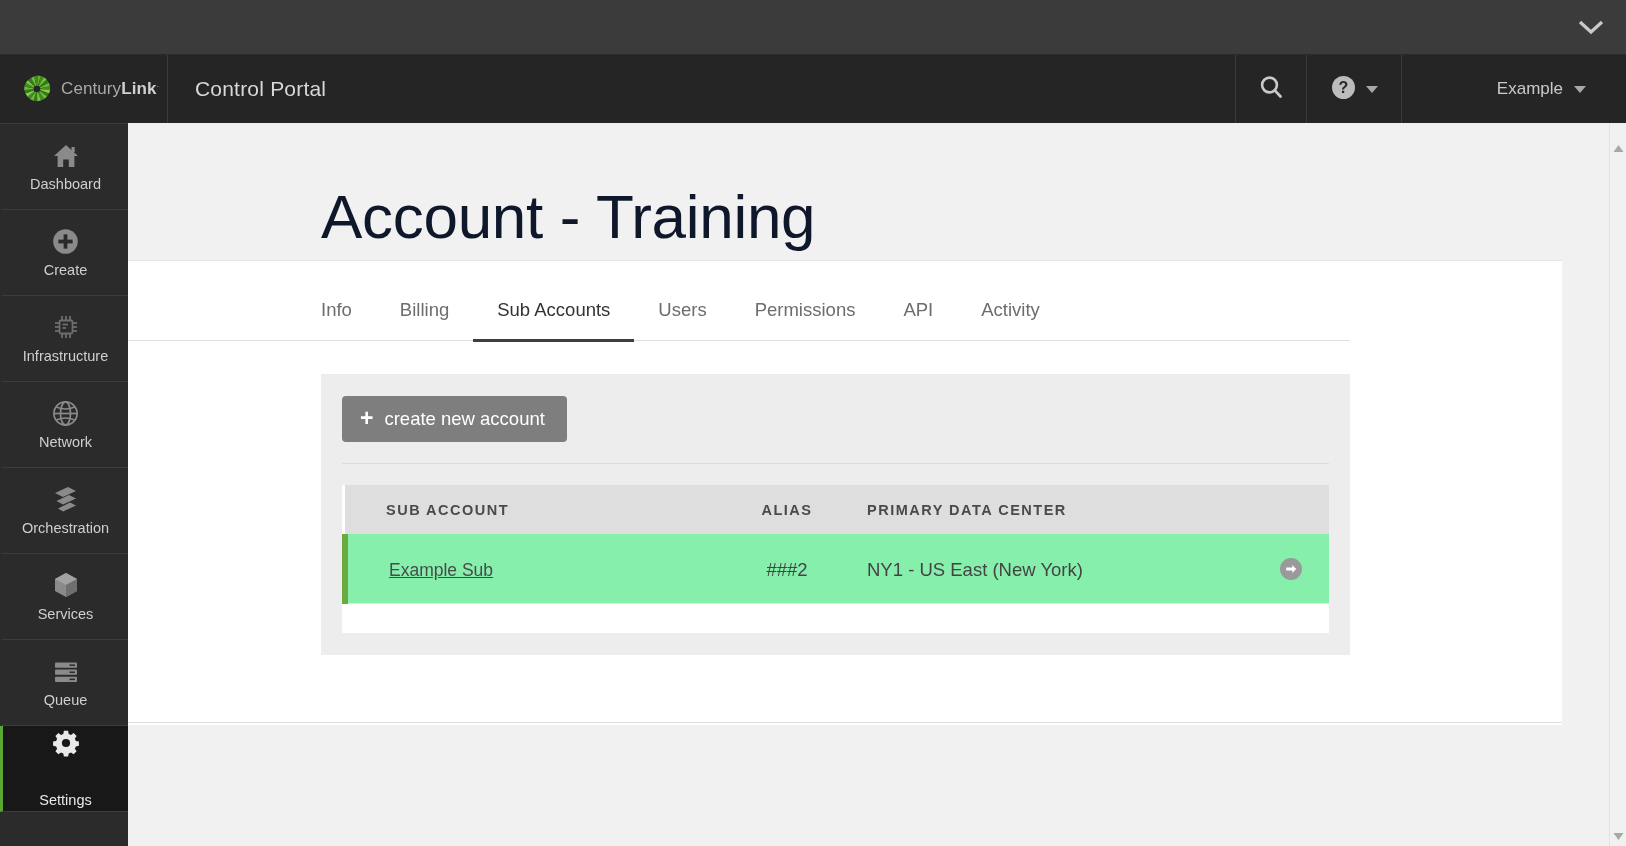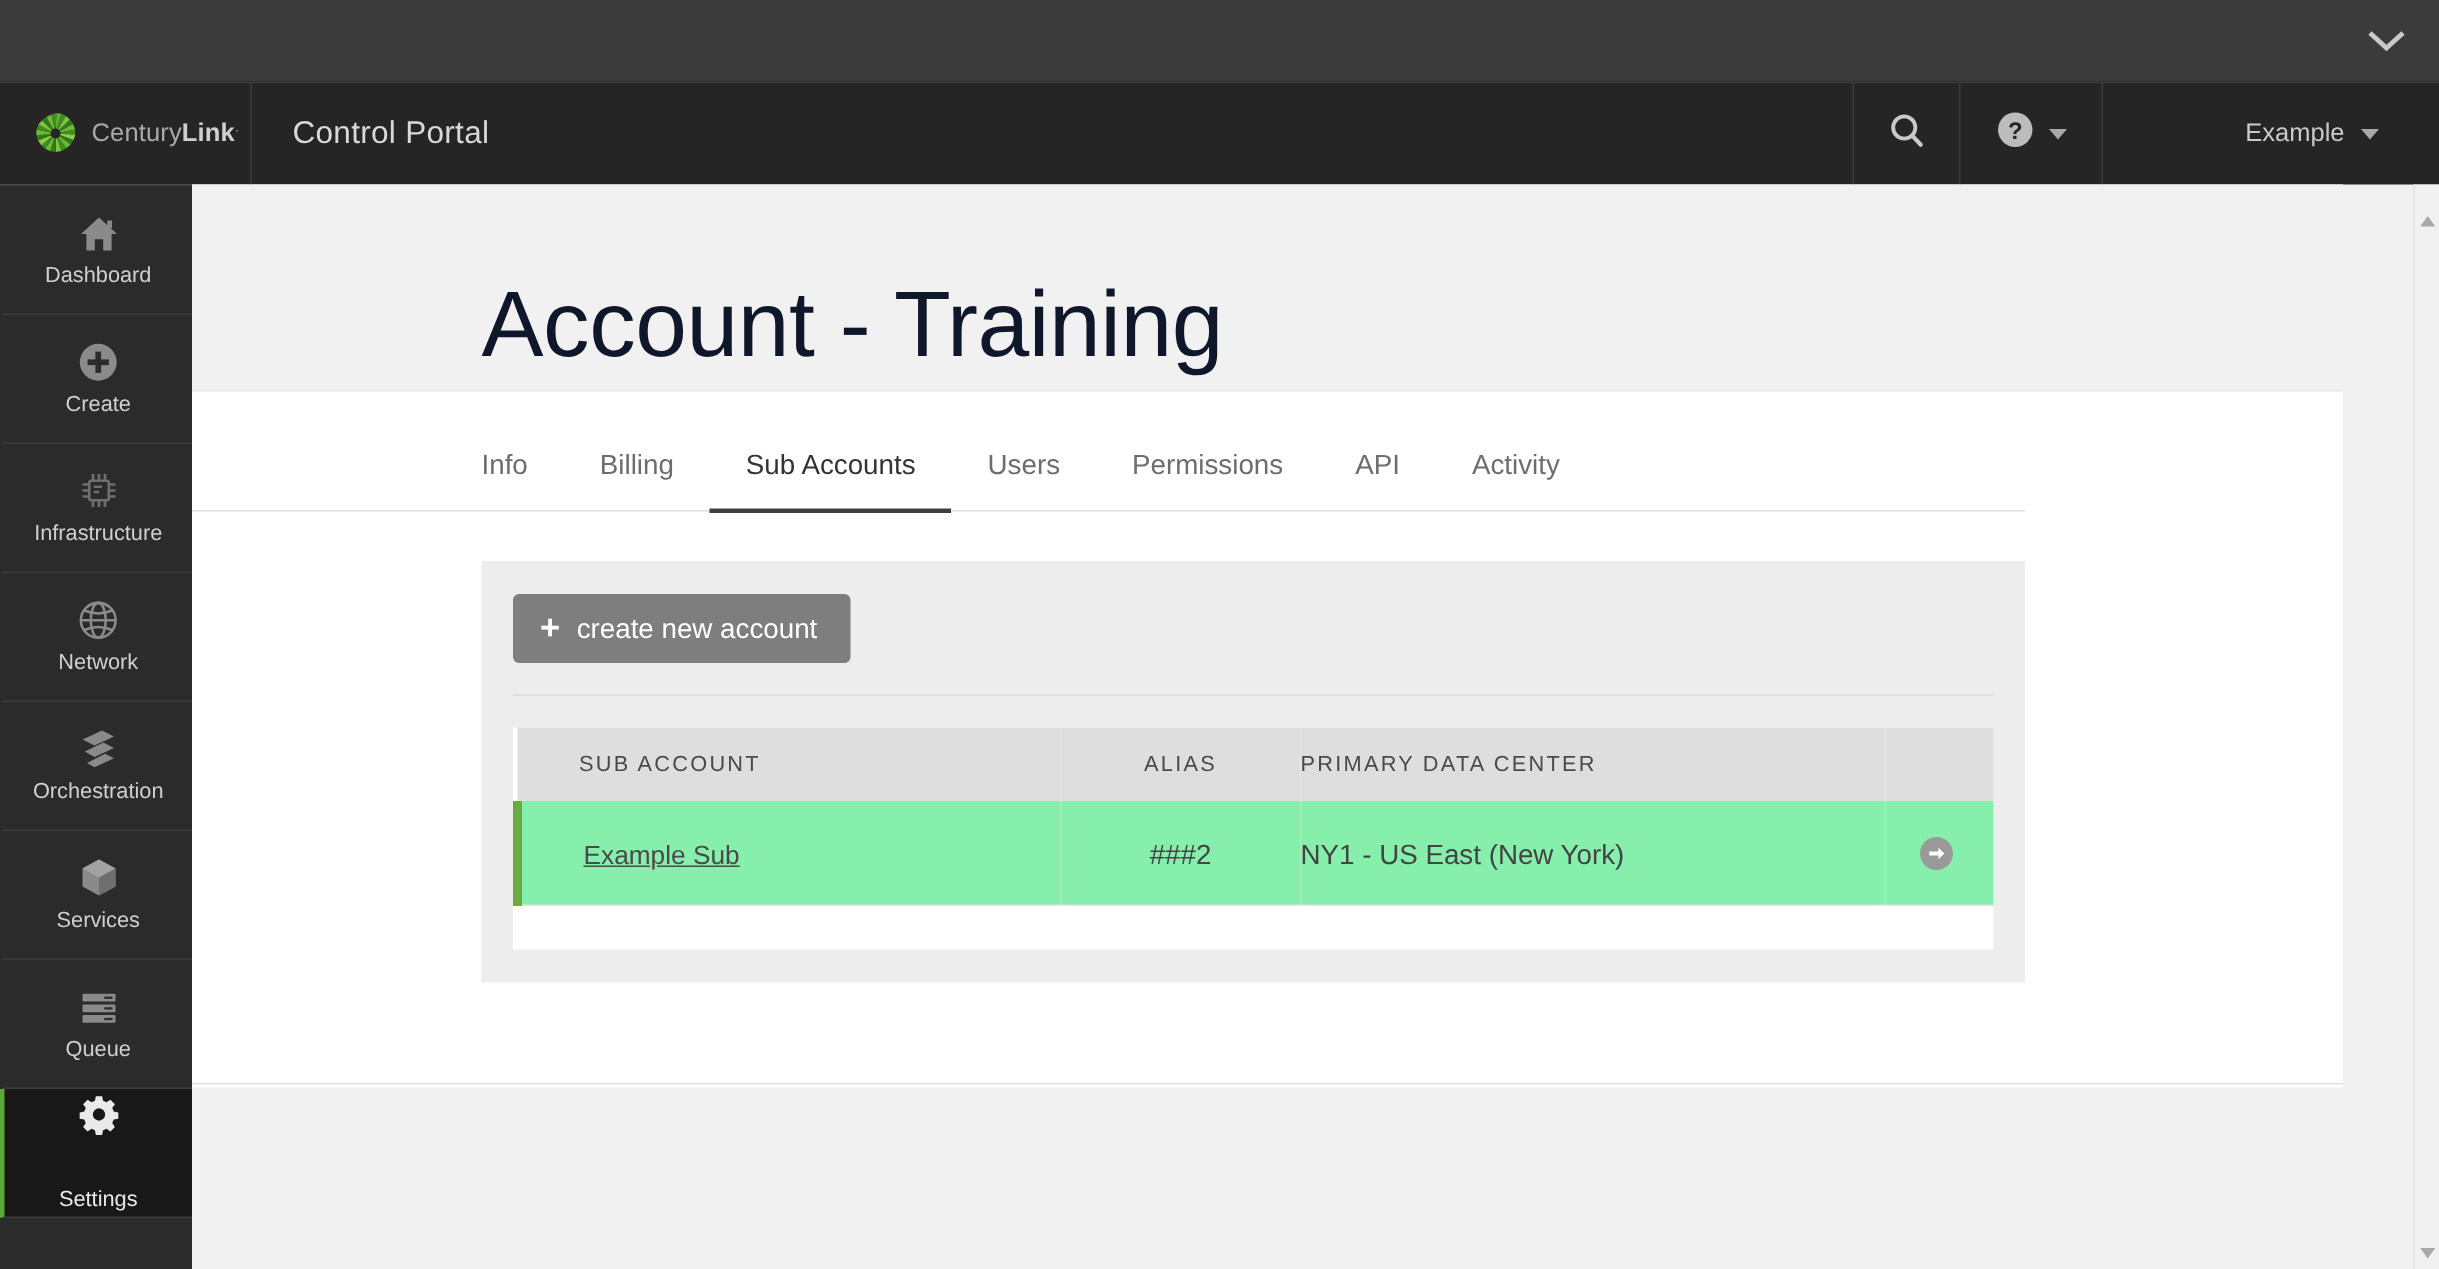--- a/index.html
+++ b/index.html
@@ -169,21 +169,21 @@
 
   .table-wrap {
     margin-top: 21px;
     background: #ffffff;
     padding: 0 0 29px 0;
   }
   table { width: 100%; border-collapse: collapse; }
   thead th {
     background: #dedede;
     color: #4a4a4a;
-    font-size: 14.5px; font-weight: 400;
+    font-size: 14.5px; font-weight: 700;
     letter-spacing: 1.5px;
     text-align: left;
     padding: 17px 0 16px 0;
     white-space: nowrap;
   }
   .col-acct { padding-left: 41px !important; }
   .col-alias { text-align: center !important; width: 160px; }
   .col-dc { width: 390px; }
   .col-go { width: 72px; }
 

